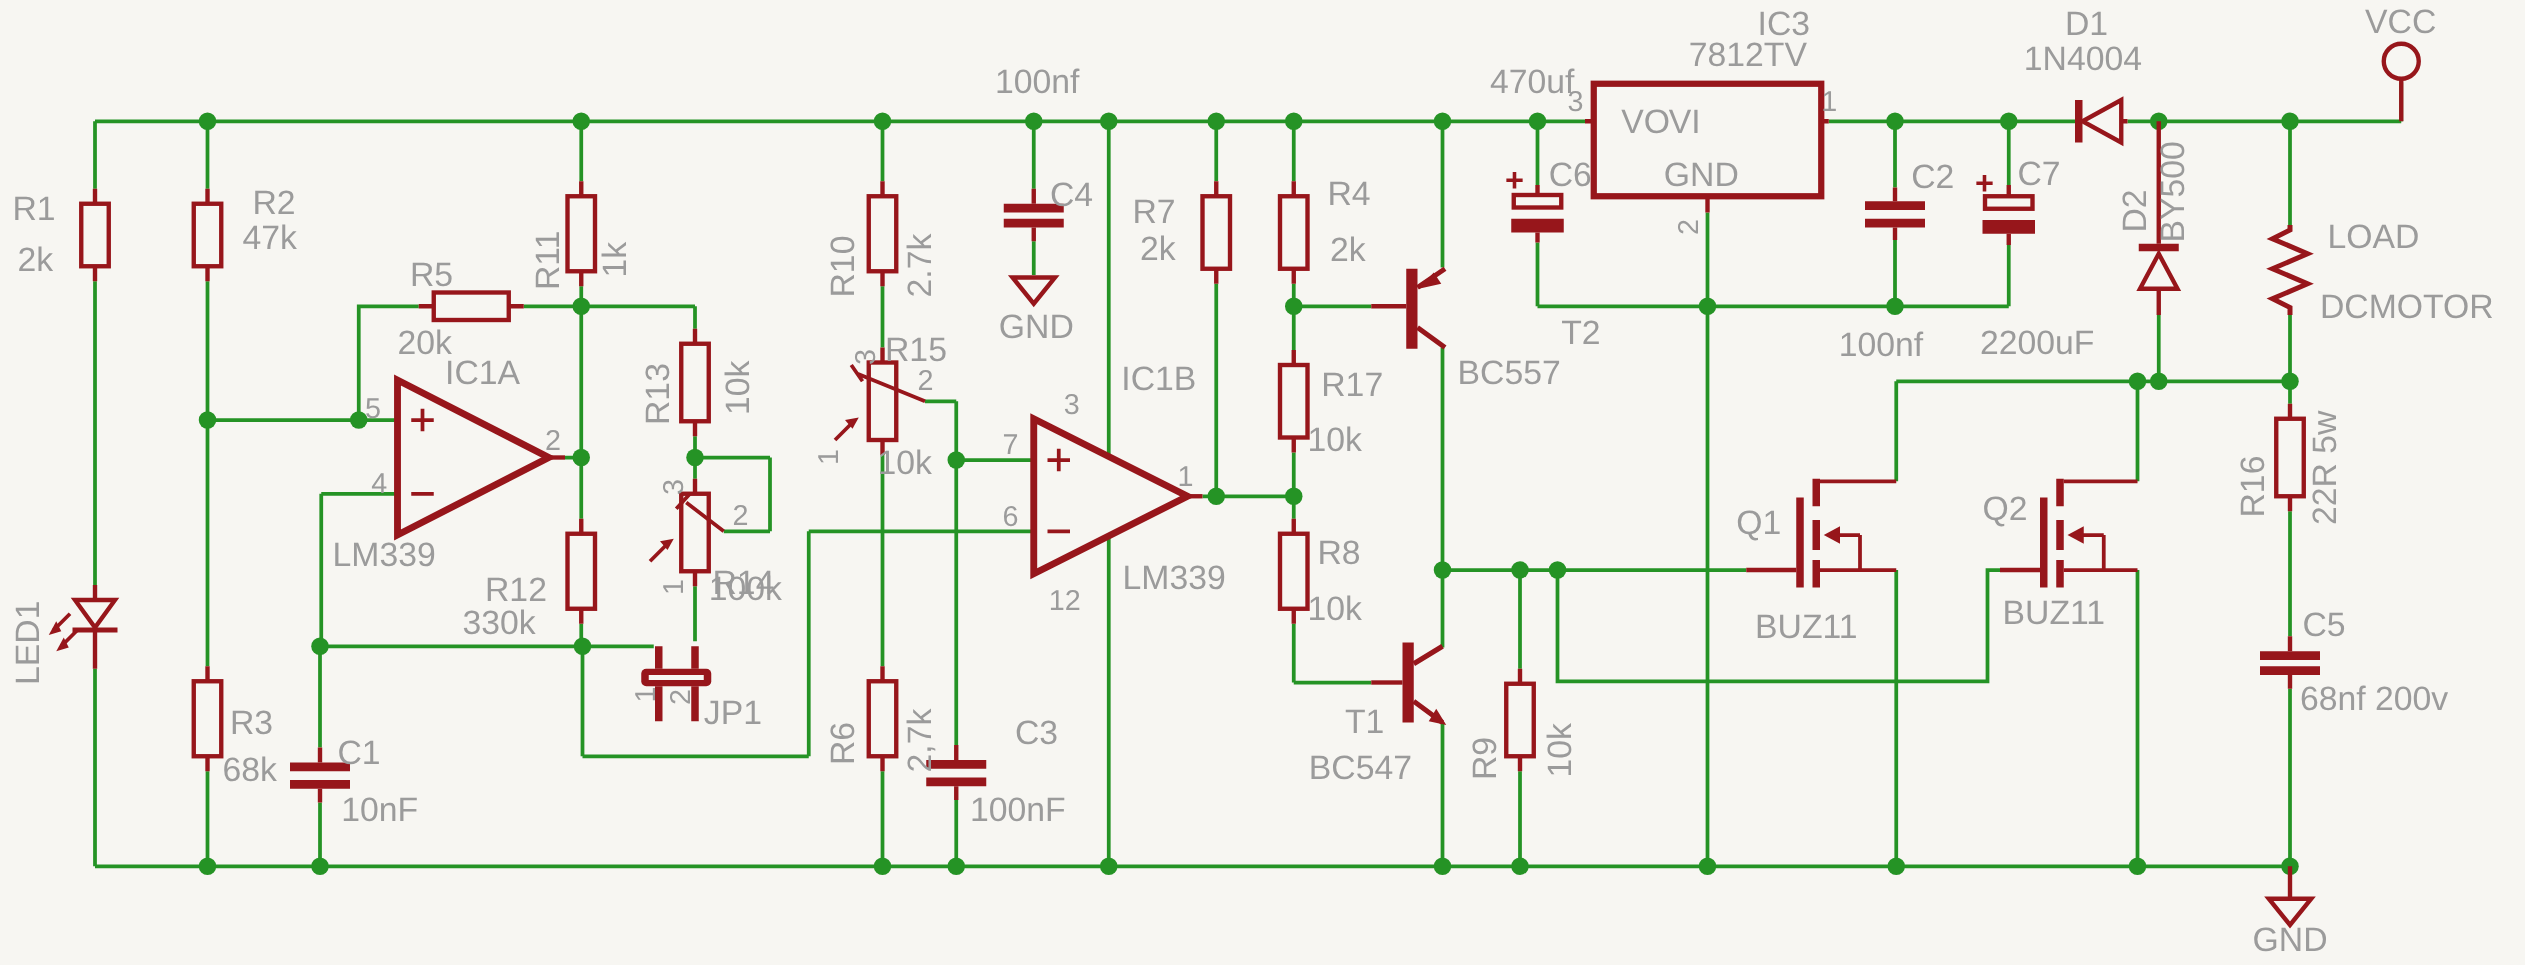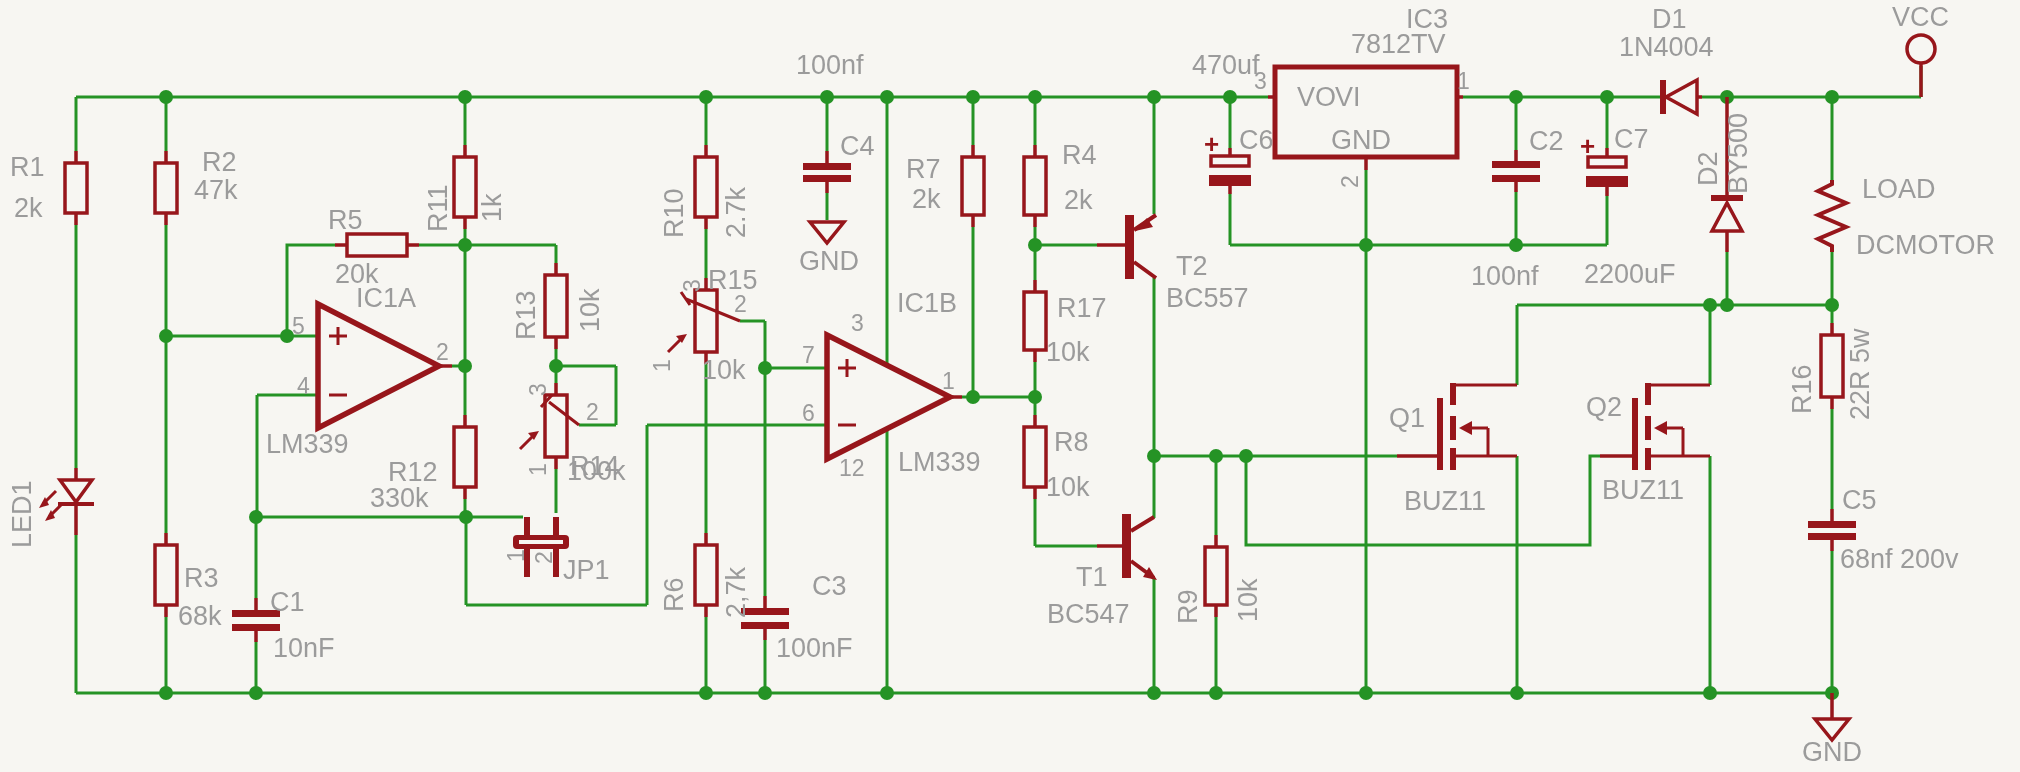--- a/index.html
+++ b/index.html
@@ -316,21 +316,21 @@
 </svg>
 
 <span class="lbl" style="left:10px;top:153px">R1</span>
 <span class="lbl" style="left:14px;top:194px">2k</span>
 <span class="lbl" style="left:202px;top:148px">R2</span>
 <span class="lbl" style="left:194px;top:176px">47k</span>
 <span class="lbl" style="left:184px;top:564px">R3</span>
 <span class="lbl" style="left:178px;top:602px">68k</span>
 <span class="lbl v" style="left:8px;top:548px">LED1</span>
 <span class="lbl" style="left:328px;top:206px">R5</span>
-<span class="lbl" style="left:335px;top:260px">20k</span>
+<span class="lbl" style="left:318px;top:260px">20k</span>
 <span class="lbl" style="left:356px;top:284px">IC1A</span>
 <span class="lbl" style="left:266px;top:430px">LM339</span>
 <span class="lbl p" style="left:292px;top:314px">5</span>
 <span class="lbl p" style="left:297px;top:374px">4</span>
 <span class="lbl p" style="left:436px;top:340px">2</span>
 <span class="lbl v" style="left:424px;top:232px">R11</span>
 <span class="lbl v" style="left:478px;top:222px">1k</span>
 <span class="lbl v" style="left:512px;top:340px">R13</span>
 <span class="lbl v" style="left:576px;top:332px">10k</span>
 <span class="lbl" style="left:388px;top:458px">R12</span>
@@ -351,39 +351,39 @@
 <span class="lbl" style="left:708px;top:266px">R15</span>
 <span class="lbl" style="left:702px;top:356px">10k</span>
 <span class="lbl p v" style="left:680px;top:292px">3</span>
 <span class="lbl p" style="left:734px;top:292px">2</span>
 <span class="lbl p v" style="left:650px;top:372px">1</span>
 <span class="lbl v" style="left:660px;top:612px">R6</span>
 <span class="lbl v" style="left:722px;top:618px">2,7k</span>
 <span class="lbl" style="left:812px;top:572px">C3</span>
 <span class="lbl" style="left:776px;top:634px">100nF</span>
 <span class="lbl" style="left:796px;top:51px">100nf</span>
-<span class="lbl" style="left:840px;top:132px">C4</span>
+<span class="lbl" style="left:840px;top:142px">C4</span>
 <span class="lbl" style="left:799px;top:247px">GND</span>
 <span class="lbl" style="left:906px;top:155px">R7</span>
 <span class="lbl" style="left:912px;top:185px">2k</span>
 <span class="lbl" style="left:897px;top:289px">IC1B</span>
 <span class="lbl" style="left:898px;top:448px">LM339</span>
 <span class="lbl p" style="left:851px;top:311px">3</span>
 <span class="lbl p" style="left:802px;top:343px">7</span>
 <span class="lbl p" style="left:802px;top:401px">6</span>
 <span class="lbl p" style="left:942px;top:369px">1</span>
-<span class="lbl p" style="left:839px;top:456px">12</span>
+<span class="lbl p" style="left:839px;top:468px">12</span>
 
 <span class="lbl" style="left:1062px;top:141px">R4</span>
 <span class="lbl" style="left:1064px;top:186px">2k</span>
 <span class="lbl" style="left:1057px;top:294px">R17</span>
 <span class="lbl" style="left:1046px;top:338px">10k</span>
 <span class="lbl" style="left:1054px;top:428px">R8</span>
 <span class="lbl" style="left:1046px;top:473px">10k</span>
-<span class="lbl" style="left:1176px;top:252px">T2</span>
+<span class="lbl" style="left:1249px;top:252px">T2</span>
 <span class="lbl" style="left:1166px;top:284px">BC557</span>
 <span class="lbl" style="left:1076px;top:563px">T1</span>
 <span class="lbl" style="left:1047px;top:600px">BC547</span>
 <span class="lbl v" style="left:1174px;top:624px">R9</span>
 <span class="lbl v" style="left:1234px;top:622px">10k</span>
 
 <span class="lbl" style="left:1406px;top:5px">IC3</span>
 <span class="lbl" style="left:1351px;top:30px">7812TV</span>
 <span class="lbl" style="left:1297px;top:83px">VO</span>
 <span class="lbl" style="left:1335px;top:83px">VI</span>

